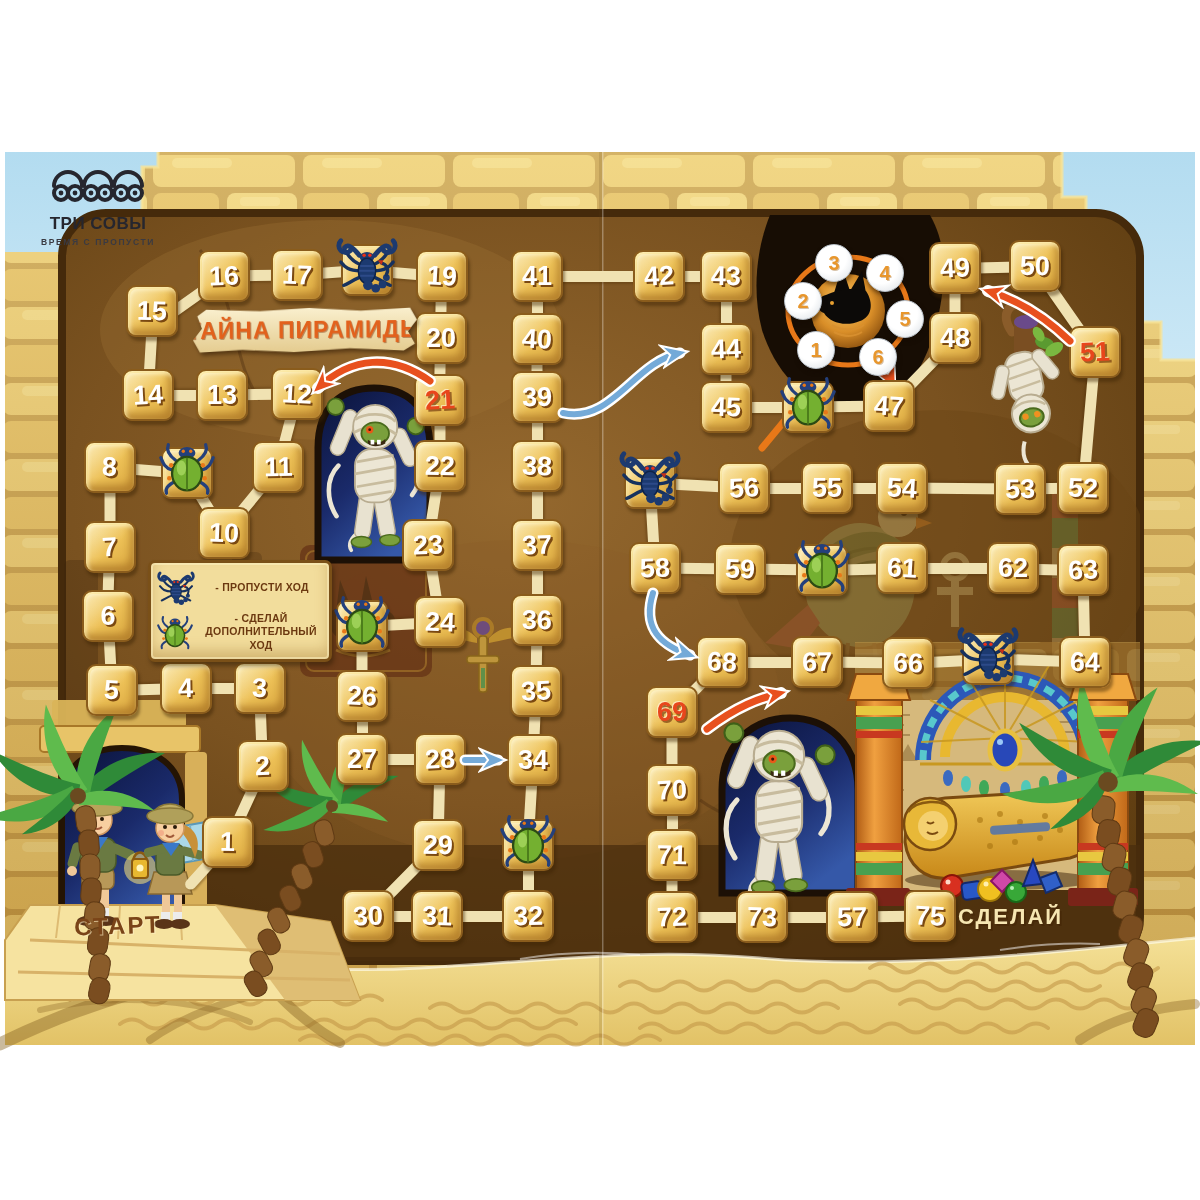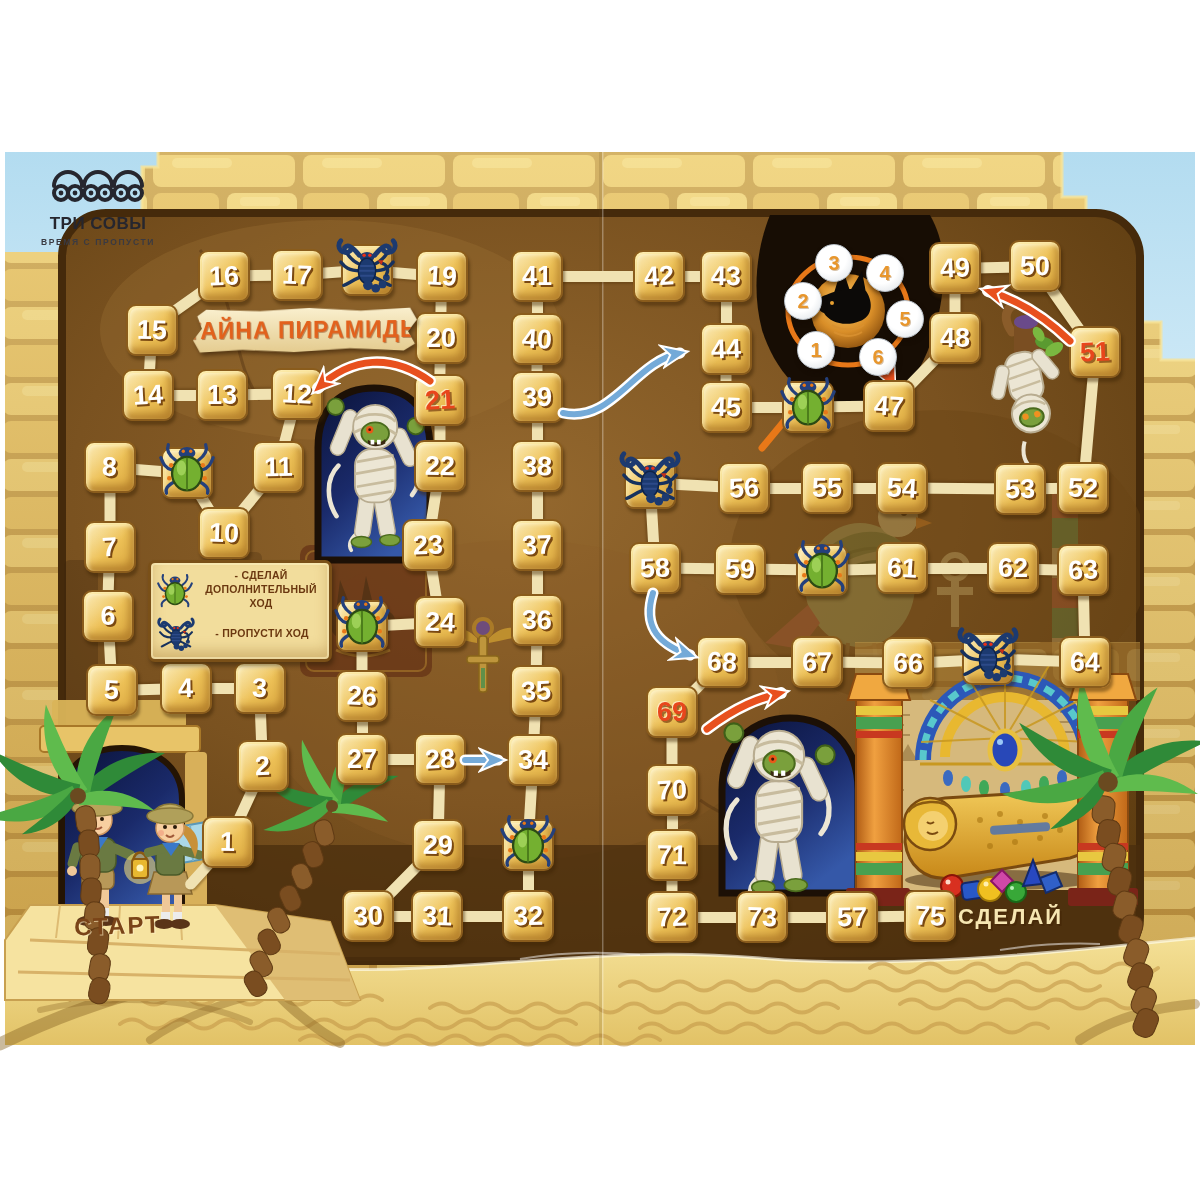--- a/index.html
+++ b/index.html
@@ -657,21 +657,21 @@
       </div>
       <div class="tile" style="left: 271px; top: 368px;">
         <span style="transform: rotate(3deg);">12</span>
       </div>
       <div class="tile" style="left: 196px; top: 369px;">
         <span style="transform: rotate(0deg);">13</span>
       </div>
       <div class="tile" style="left: 122px; top: 369px;">
         <span style="transform: rotate(-3deg);">14</span>
       </div>
-      <div class="tile" style="left: 126px; top: 304px;">
+      <div class="tile" style="left: 126px; top: 285px;">
         <span style="transform: rotate(1deg);">15</span>
       </div>
       <div class="tile" style="left: 198px; top: 250px;">
         <span style="transform: rotate(-2deg);">16</span>
       </div>
       <div class="tile" style="left: 271px; top: 249px;">
         <span style="transform: rotate(2deg);">17</span>
       </div>
       <div class="tile" style="left: 341px; top: 244px;"></div>
       <div class="tile" style="left: 416px; top: 250px;">
@@ -932,29 +932,29 @@
 </div>
 
 <div id="banner">
   <div class="paper">
         <span class="t">ТАЙНА ПИРАМИДЫ</span>
       </div>
 </div>
 
 <div id="legend">
   <div class="legend-row">
+    <svg width="38" height="38" viewBox="0 0 64 64">
+          <use href="#sym-scorpion"></use>
+        </svg>
+    <div class="txt">- ПРОПУСТИ ХОД</div>
+  </div>
+  <div class="legend-row">
     <svg width="36" height="36" viewBox="0 0 60 60">
           <use href="#sym-scarab"></use>
         </svg>
     <div class="txt">- СДЕЛАЙ ДОПОЛНИТЕЛЬНЫЙ ХОД</div>
   </div>
-  <div class="legend-row">
-    <svg width="38" height="38" viewBox="0 0 64 64">
-          <use href="#sym-scorpion"></use>
-        </svg>
-    <div class="txt">- ПРОПУСТИ ХОД</div>
-  </div>
 </div>
 
 <div id="start-label">СТАРТ</div>
 <div id="finish-label">СДЕЛАЙ</div>
 
 </div>
 
 </body></html>

